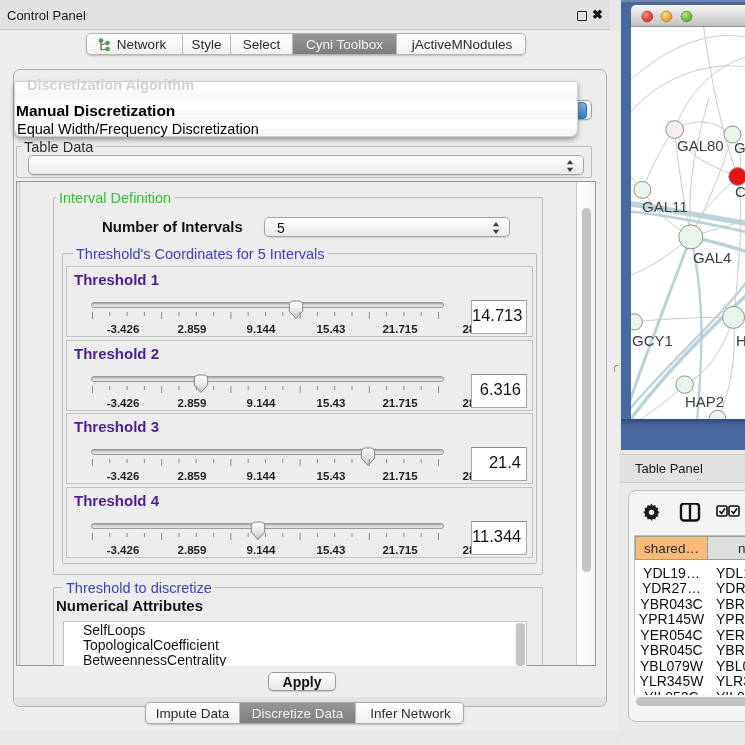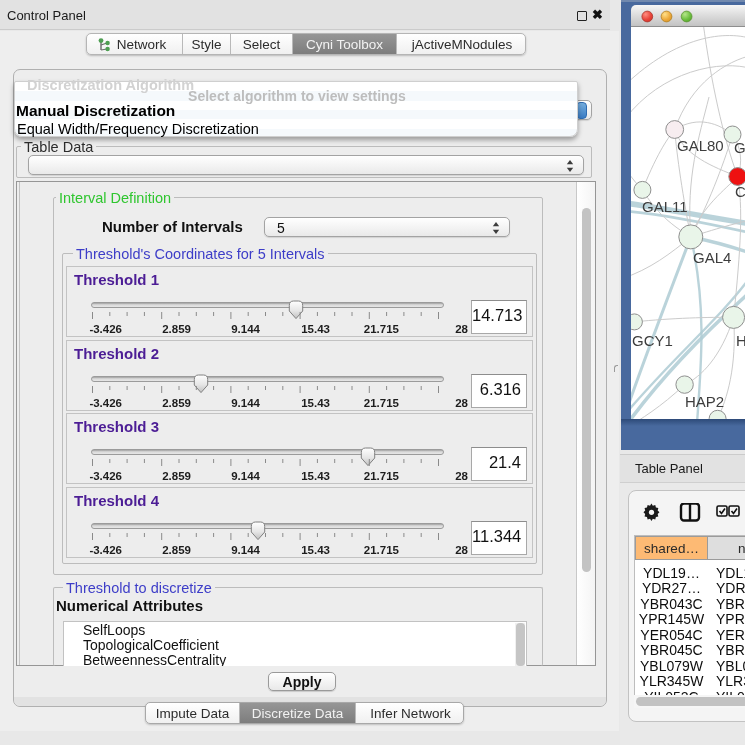--- a/index.html
+++ b/index.html
@@ -1,21 +1,21 @@
 <!DOCTYPE html>
 <html><head><meta charset="utf-8"><style>
 * { margin:0; padding:0; box-sizing:border-box; }
 html,body { width:745px; height:745px; overflow:hidden; background:#e8e8e8;
   font-family:"Liberation Sans", sans-serif; }
 .abs { position:absolute; }
 .blab { position:absolute; left:7px; top:4px; font-size:15px; font-weight:bold; color:#4c1d95; }
 .tbox { position:absolute; left:66px; width:467px; height:71px; border:1px solid #c3c3c3; background:#ededed; }
 .track { position:absolute; left:24px; top:35px; width:353px; height:6px; border-radius:3px;
   background:linear-gradient(#9f9f9f,#dadada 45%,#e6e6e6); border:1px solid #9b9b9b; }
-.rlab { position:absolute; font-size:11.5px; font-weight:bold; color:#1d1d1d; text-align:right; }
+.rlab { position:absolute; font-size:11.5px; font-weight:bold; color:#1d1d1d; text-align:center;margin-left:31px; }
 .vfield { position:absolute; left:404px; top:33px; width:56px; height:34px; background:#fff;
   border:1px solid #a8a8a8; border-top-color:#8d8d8d; font-size:16.5px; color:#111;
   text-align:right; padding:5px 5px 0 0; }
 .combo { position:absolute; border:1px solid #a3a3a3; border-radius:5px;
   background:linear-gradient(#ffffff,#f2f2f2 60%,#e9e9e9); box-shadow:0 1px 1px rgba(0,0,0,0.12); }
 .ctext { position:absolute; left:12px; top:2px; font-size:14px; color:#111; }
 .stepper { position:absolute; right:9px; top:4px; width:8px; height:12px; }
 .titled { position:absolute; border:1px solid #bcbcbc; border-radius:2px; }
 .caption { position:absolute; font-size:14.5px; background:#ededed; padding:0 3px; white-space:nowrap; }
 .seg { position:absolute; top:0; bottom:0; font-size:13.5px; color:#2c2c2c; text-align:center;
@@ -427,15 +427,14 @@
   </div>
 
   <div class="abs" style="left:5px;top:204px;width:125px;height:13px;background:#f6f6f6"></div>
   <div class="abs" style="left:7px;top:206px;width:116px;height:9px;background:#c2c2c2;border-radius:4.5px"></div>
 </div>
 
 <div class="abs" style="left:14px;top:81px;width:564px;height:56px;
   background:repeating-linear-gradient(180deg,#ffffff 0px,#ffffff 9.3px,#f5f9fc 9.3px,#f5f9fc 18.6px);
   border:1px solid #cfcfcf;border-radius:2px 2px 8px 8px;box-shadow:0 3px 5px rgba(0,0,0,0.35);z-index:50">
   <div class="abs" style="left:12px;top:-5px;font-size:14.5px;font-weight:bold;color:#d2d2d2;white-space:nowrap">Discretization Algorithm</div>
-  <div class="abs" style="left:0;top:6px;width:564px;text-align:center;font-size:14px;font-weight:bold;color:#bdbdbd">Select algorithm to view settings</div>
   <div class="abs" style="left:1px;top:20px;font-size:15.5px;font-weight:bold;color:#000">Manual Discretization</div>
   <div class="abs" style="left:2px;top:39px;font-size:14.5px;color:#000">Equal Width/Frequency Discretization</div>
 </div>
 </body></html>

